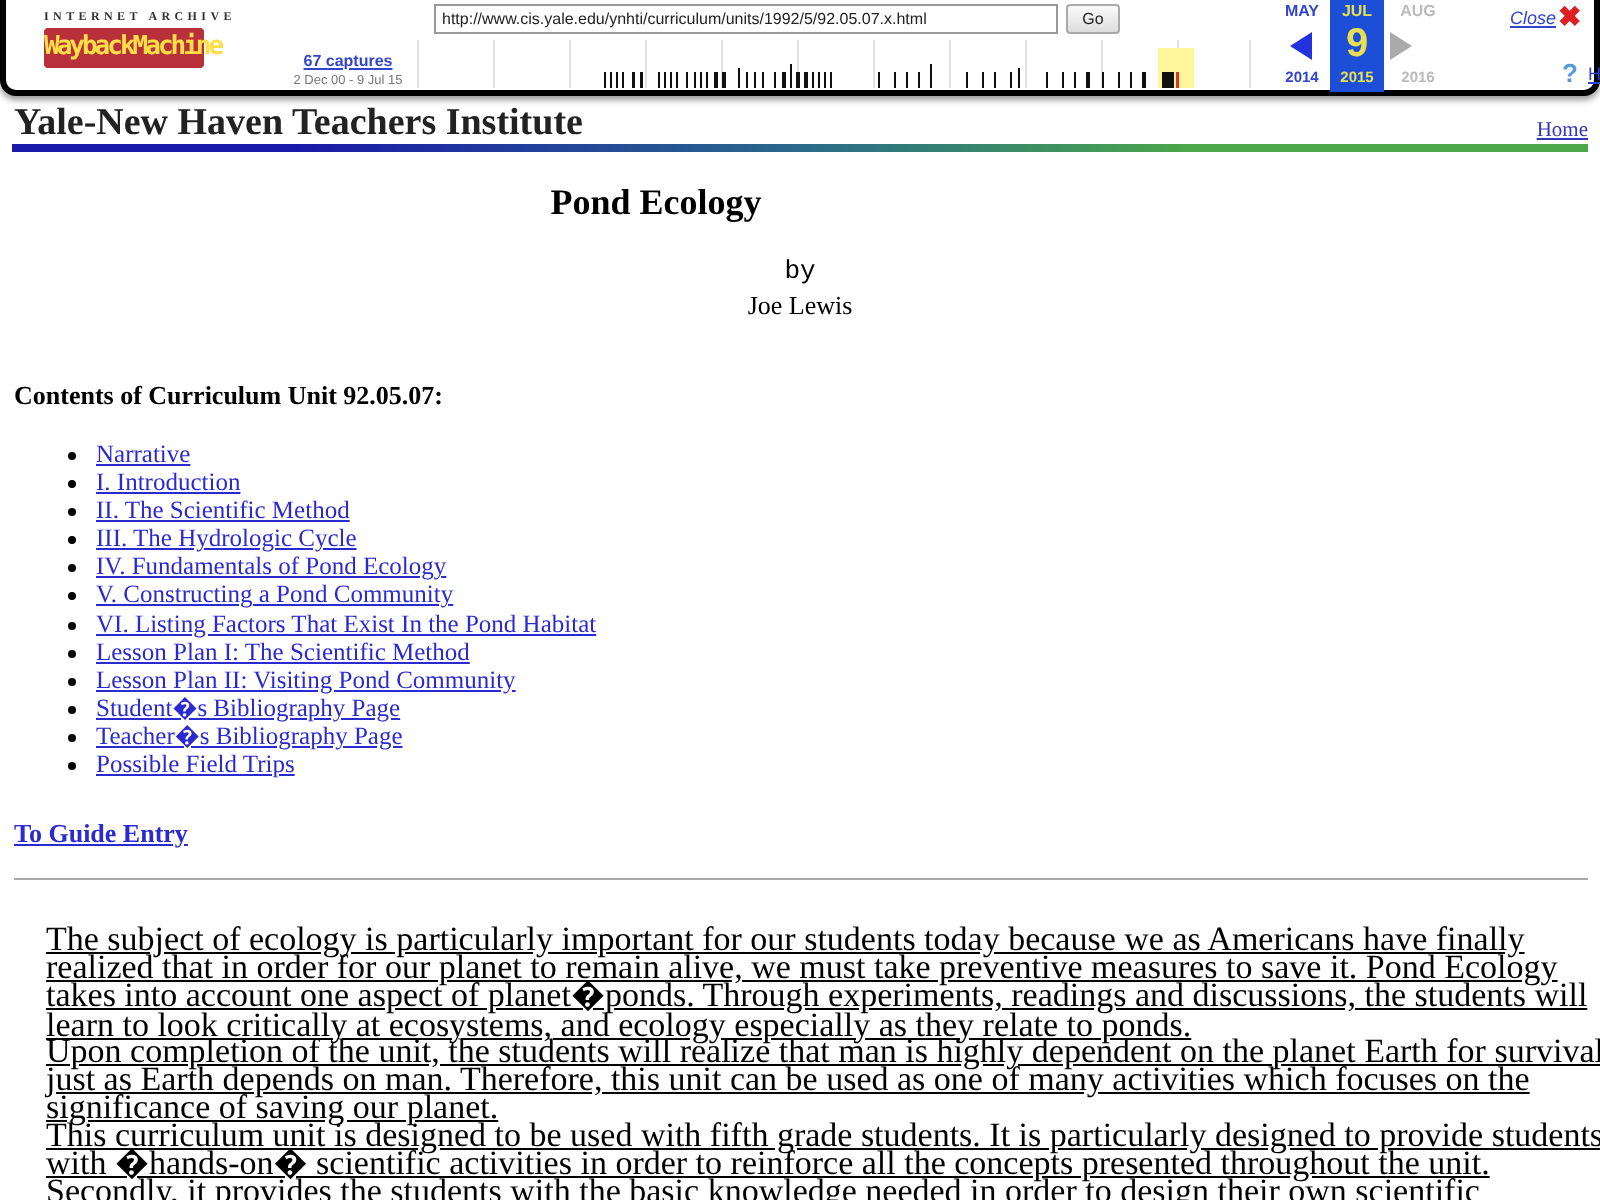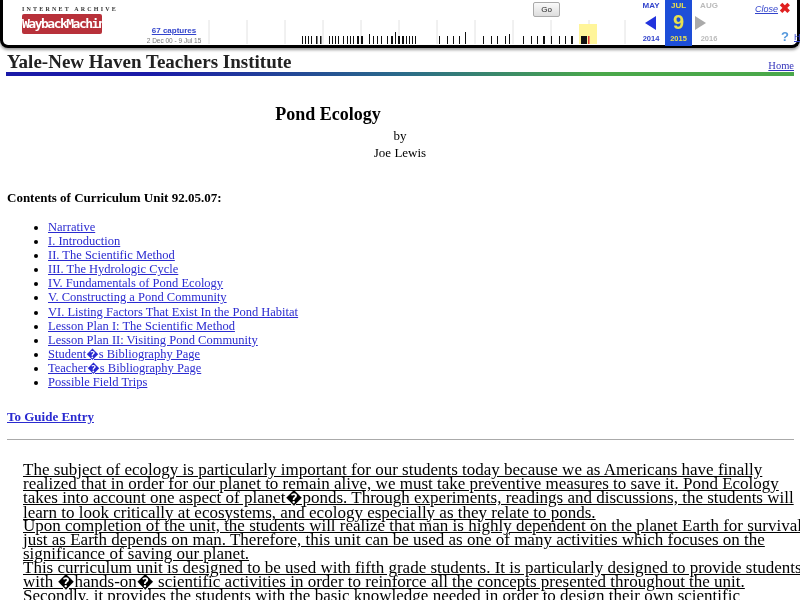--- a/index.html
+++ b/index.html
@@ -21,21 +21,21 @@
     box-shadow: 0 2px 3px rgba(0,0,0,0.4);
     font-family: "Liberation Sans", sans-serif;
   }
   #wm .ia-label {
     position: absolute; left: 19px; top: 6px;
     font-size: 6px; letter-spacing: 2.2px; color: #333; font-weight: bold;
     font-family: "Liberation Serif", serif;
   }
   #wm .wb-logo {
     position: absolute; left: 19px; top: 14px; width: 80px; height: 20px;
-    background: #b8313a; color: #ffffff;
+    background: #b8313a; color: #fde047;
     font-family: "DejaVu Sans Mono", monospace; font-weight: bold;
     font-size: 13px; line-height: 20px; letter-spacing: -1.5px;
     text-align: center; border-radius: 2px;
   }
   #wm .captures {
     position: absolute; left: 140px; top: 26px; width: 62px; text-align: center;
   }
   #wm .captures a { font-size: 8px; color: #3344cc; font-weight: bold; text-decoration: underline; display:block; }
   #wm .captures .range { font-size: 6.5px; color: #777; display:block; margin-top: 2px; white-space: nowrap; }
   #wm .url-input {
@@ -75,23 +75,23 @@
   }
   .home-link {
     position: absolute; right: 6px; top: 60px; font-size: 10.5px; color: #3333bb; text-decoration: underline;
   }
   .grad-rule {
     position: absolute; left: 6px; top: 72px; width: 788px; height: 4px;
     background: linear-gradient(to right, #1a1aa8 0%, #1a1aa8 18%, #2a6a8a 50%, #4aa84a 75%, #4aa84a 100%);
   }
   .title {
     position: absolute; left: 0; width: 656px; top: 91px; text-align: center;
-    font-size: 18px; font-weight: bold; margin-top: 13px;
-  }
-  .by { position: absolute; left: 0; width: 800px; top: 128px; text-align: center; font-size: 13px; }
+    font-size: 18px; font-weight: bold;
+  }
+  .by { position: absolute; left: 0; width: 800px; top: 128px; text-align: center; font-size: 13px; font-family: Liberation Mono, monospace; }
   .author { position: absolute; left: 0; width: 800px; top: 145px; text-align: center; font-size: 13px; }
   .contents-head { position: absolute; left: 7px; top: 190px; font-size: 13px; font-weight: bold; }
   ul.toc {
     position: absolute; left: 0; top: 220px; margin: 0; padding-left: 48px;
     font-size: 12.5px; line-height: 14.1px;
   }
   ul.toc li { list-style: disc; }
   ul.toc a { color: #2a2ad0; text-decoration: underline; }
   .guide-entry {
     position: absolute; left: 7px; top: 409px; font-size: 13px; font-weight: bold;
@@ -110,20 +110,21 @@
 </head>
 <body>
 
 <div id="wm">
   <span class="ia-label">INTERNET ARCHIVE</span>
   <a class="wb-logo">WaybackMachine</a>
   <div class="captures">
     <a>67 captures</a>
     <span class="range">2 Dec 00 - 9 Jul 15</span>
   </div>
+  <input class="url-input" type="text" value="http://www.cis.yale.edu/ynhti/curriculum/units/1992/5/92.05.07.x.html" style="">
   <div class="go-btn">Go</div>
   <svg class="sparkline" viewBox="0 0 420 24" width="420" height="24">
     <g stroke="#e2e2e2" stroke-width="1">
       <line x1="2" y1="0" x2="2" y2="24"></line>
         <line x1="40" y1="0" x2="40" y2="24"></line>
         <line x1="78" y1="0" x2="78" y2="24"></line>
       <line x1="116" y1="0" x2="116" y2="24"></line>
         <line x1="154" y1="0" x2="154" y2="24"></line>
         <line x1="192" y1="0" x2="192" y2="24"></line>
       <line x1="230" y1="0" x2="230" y2="24"></line>

